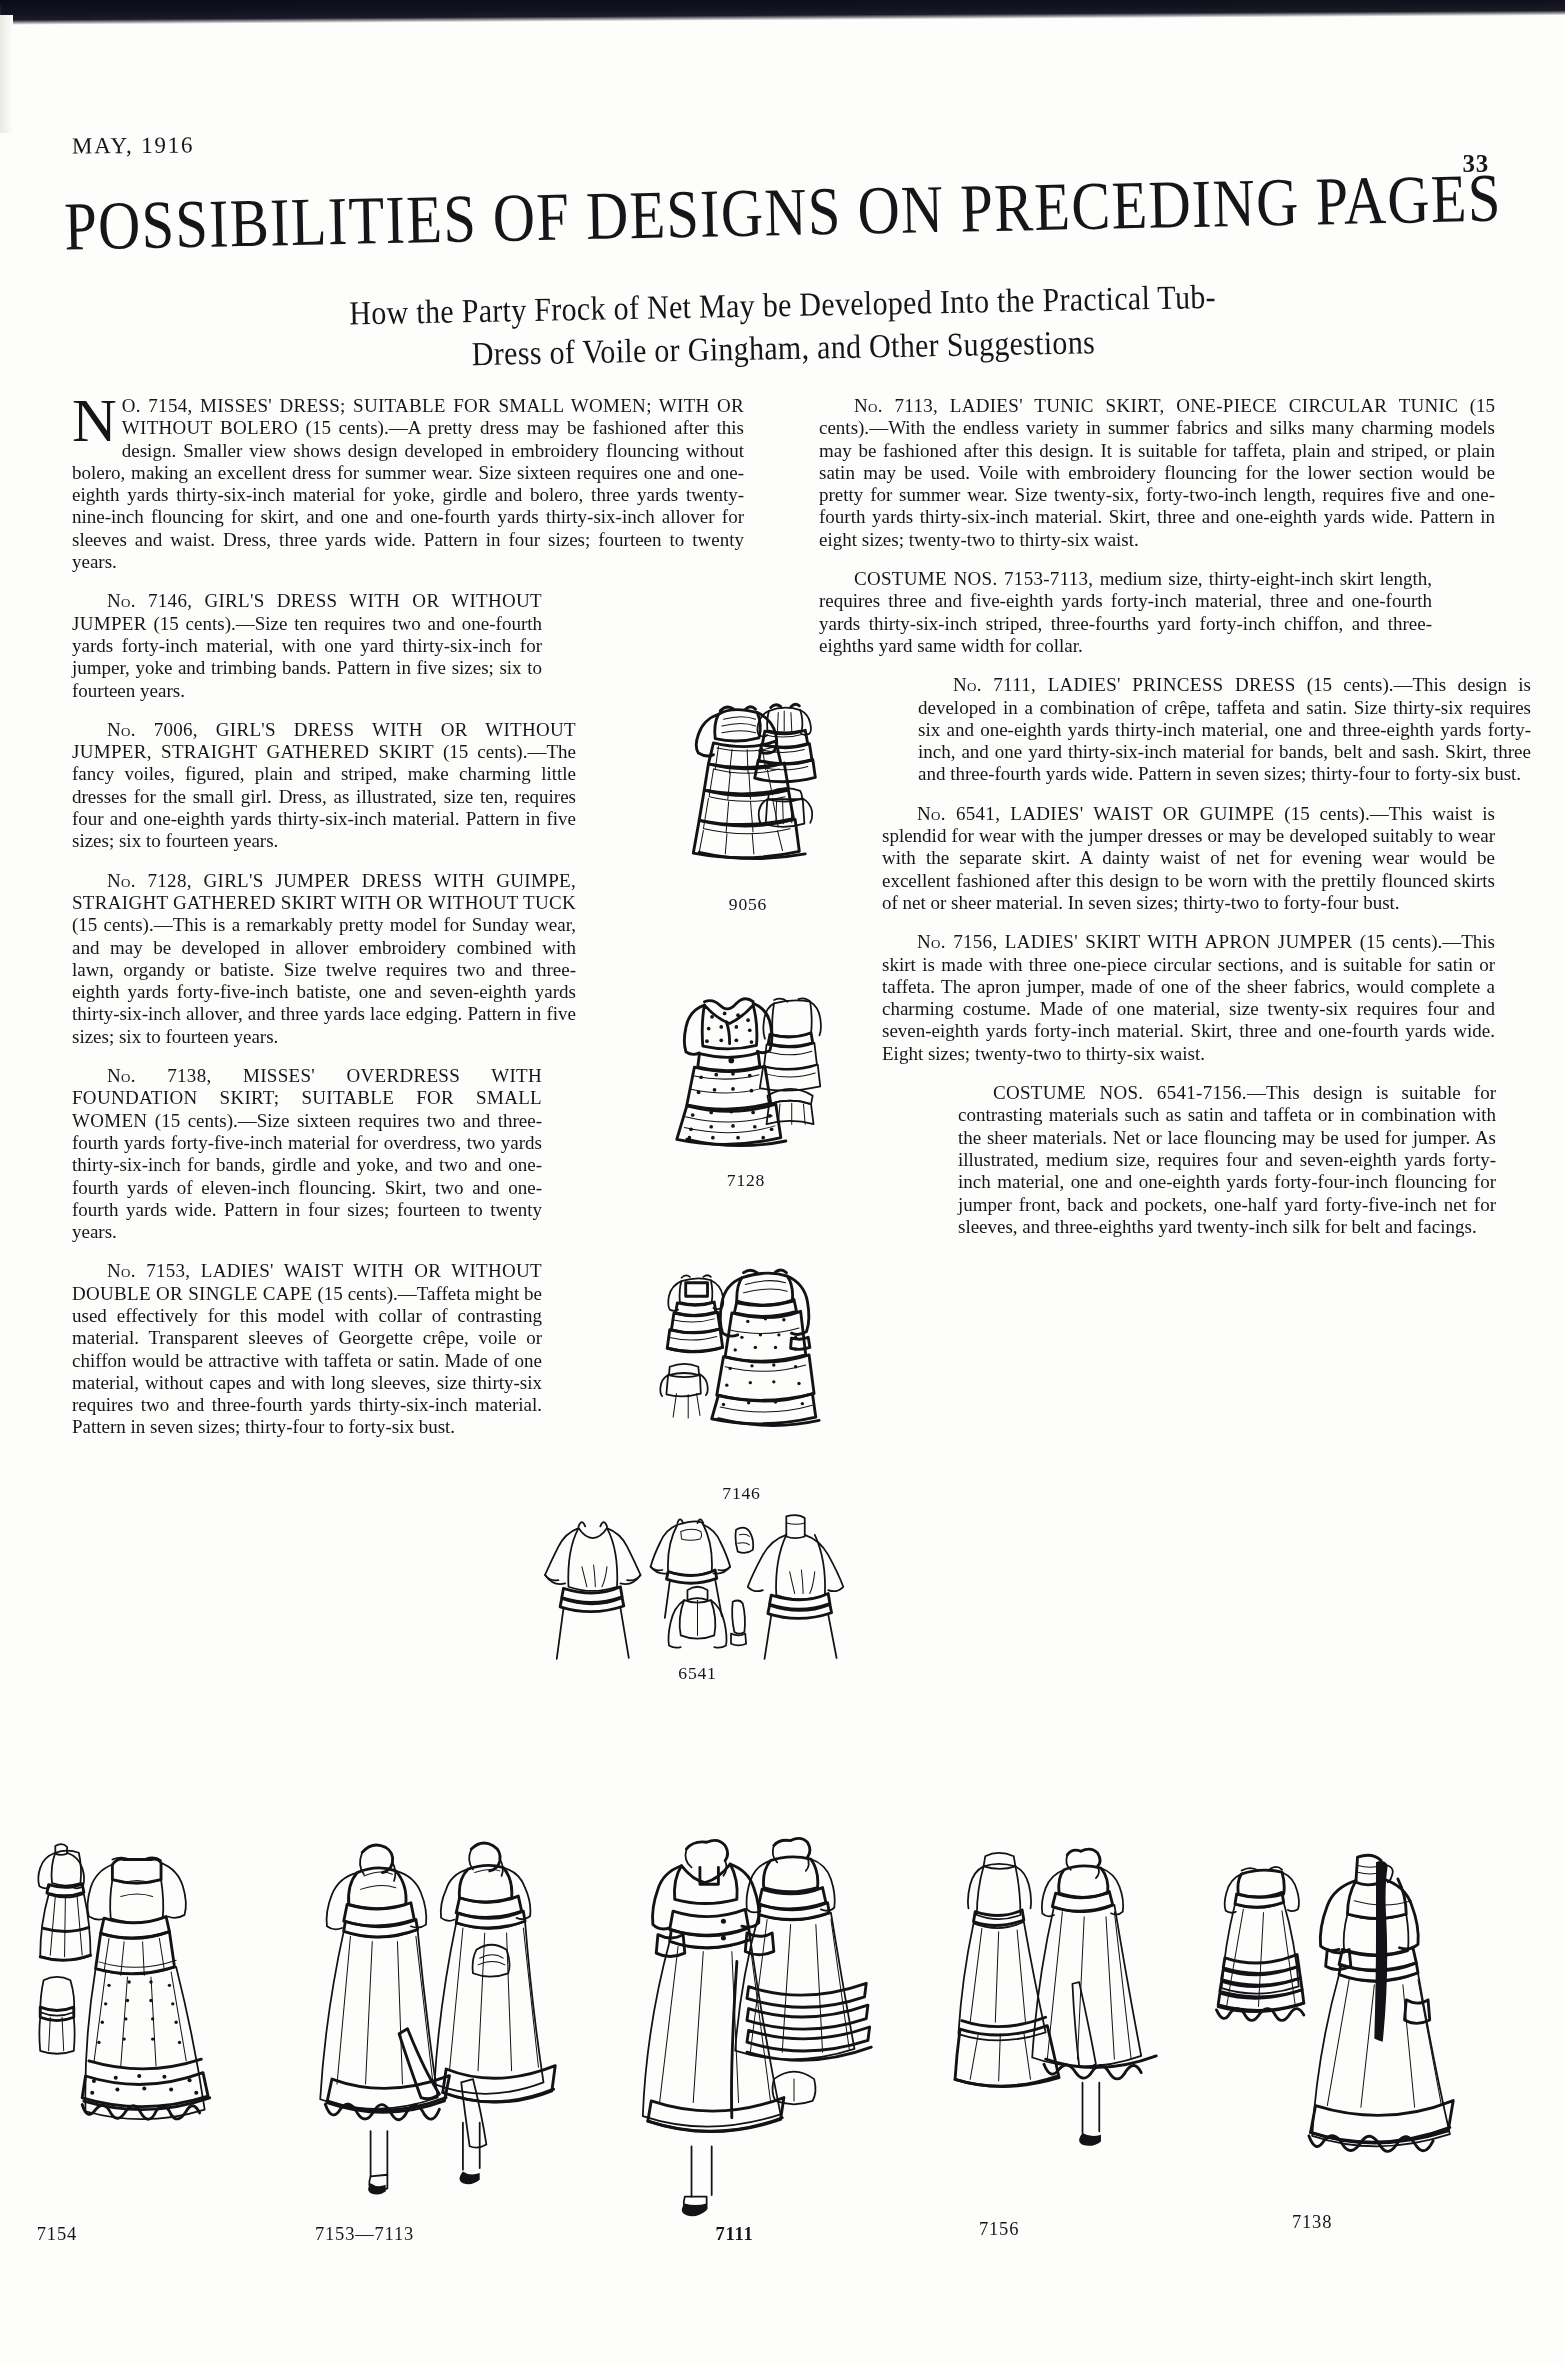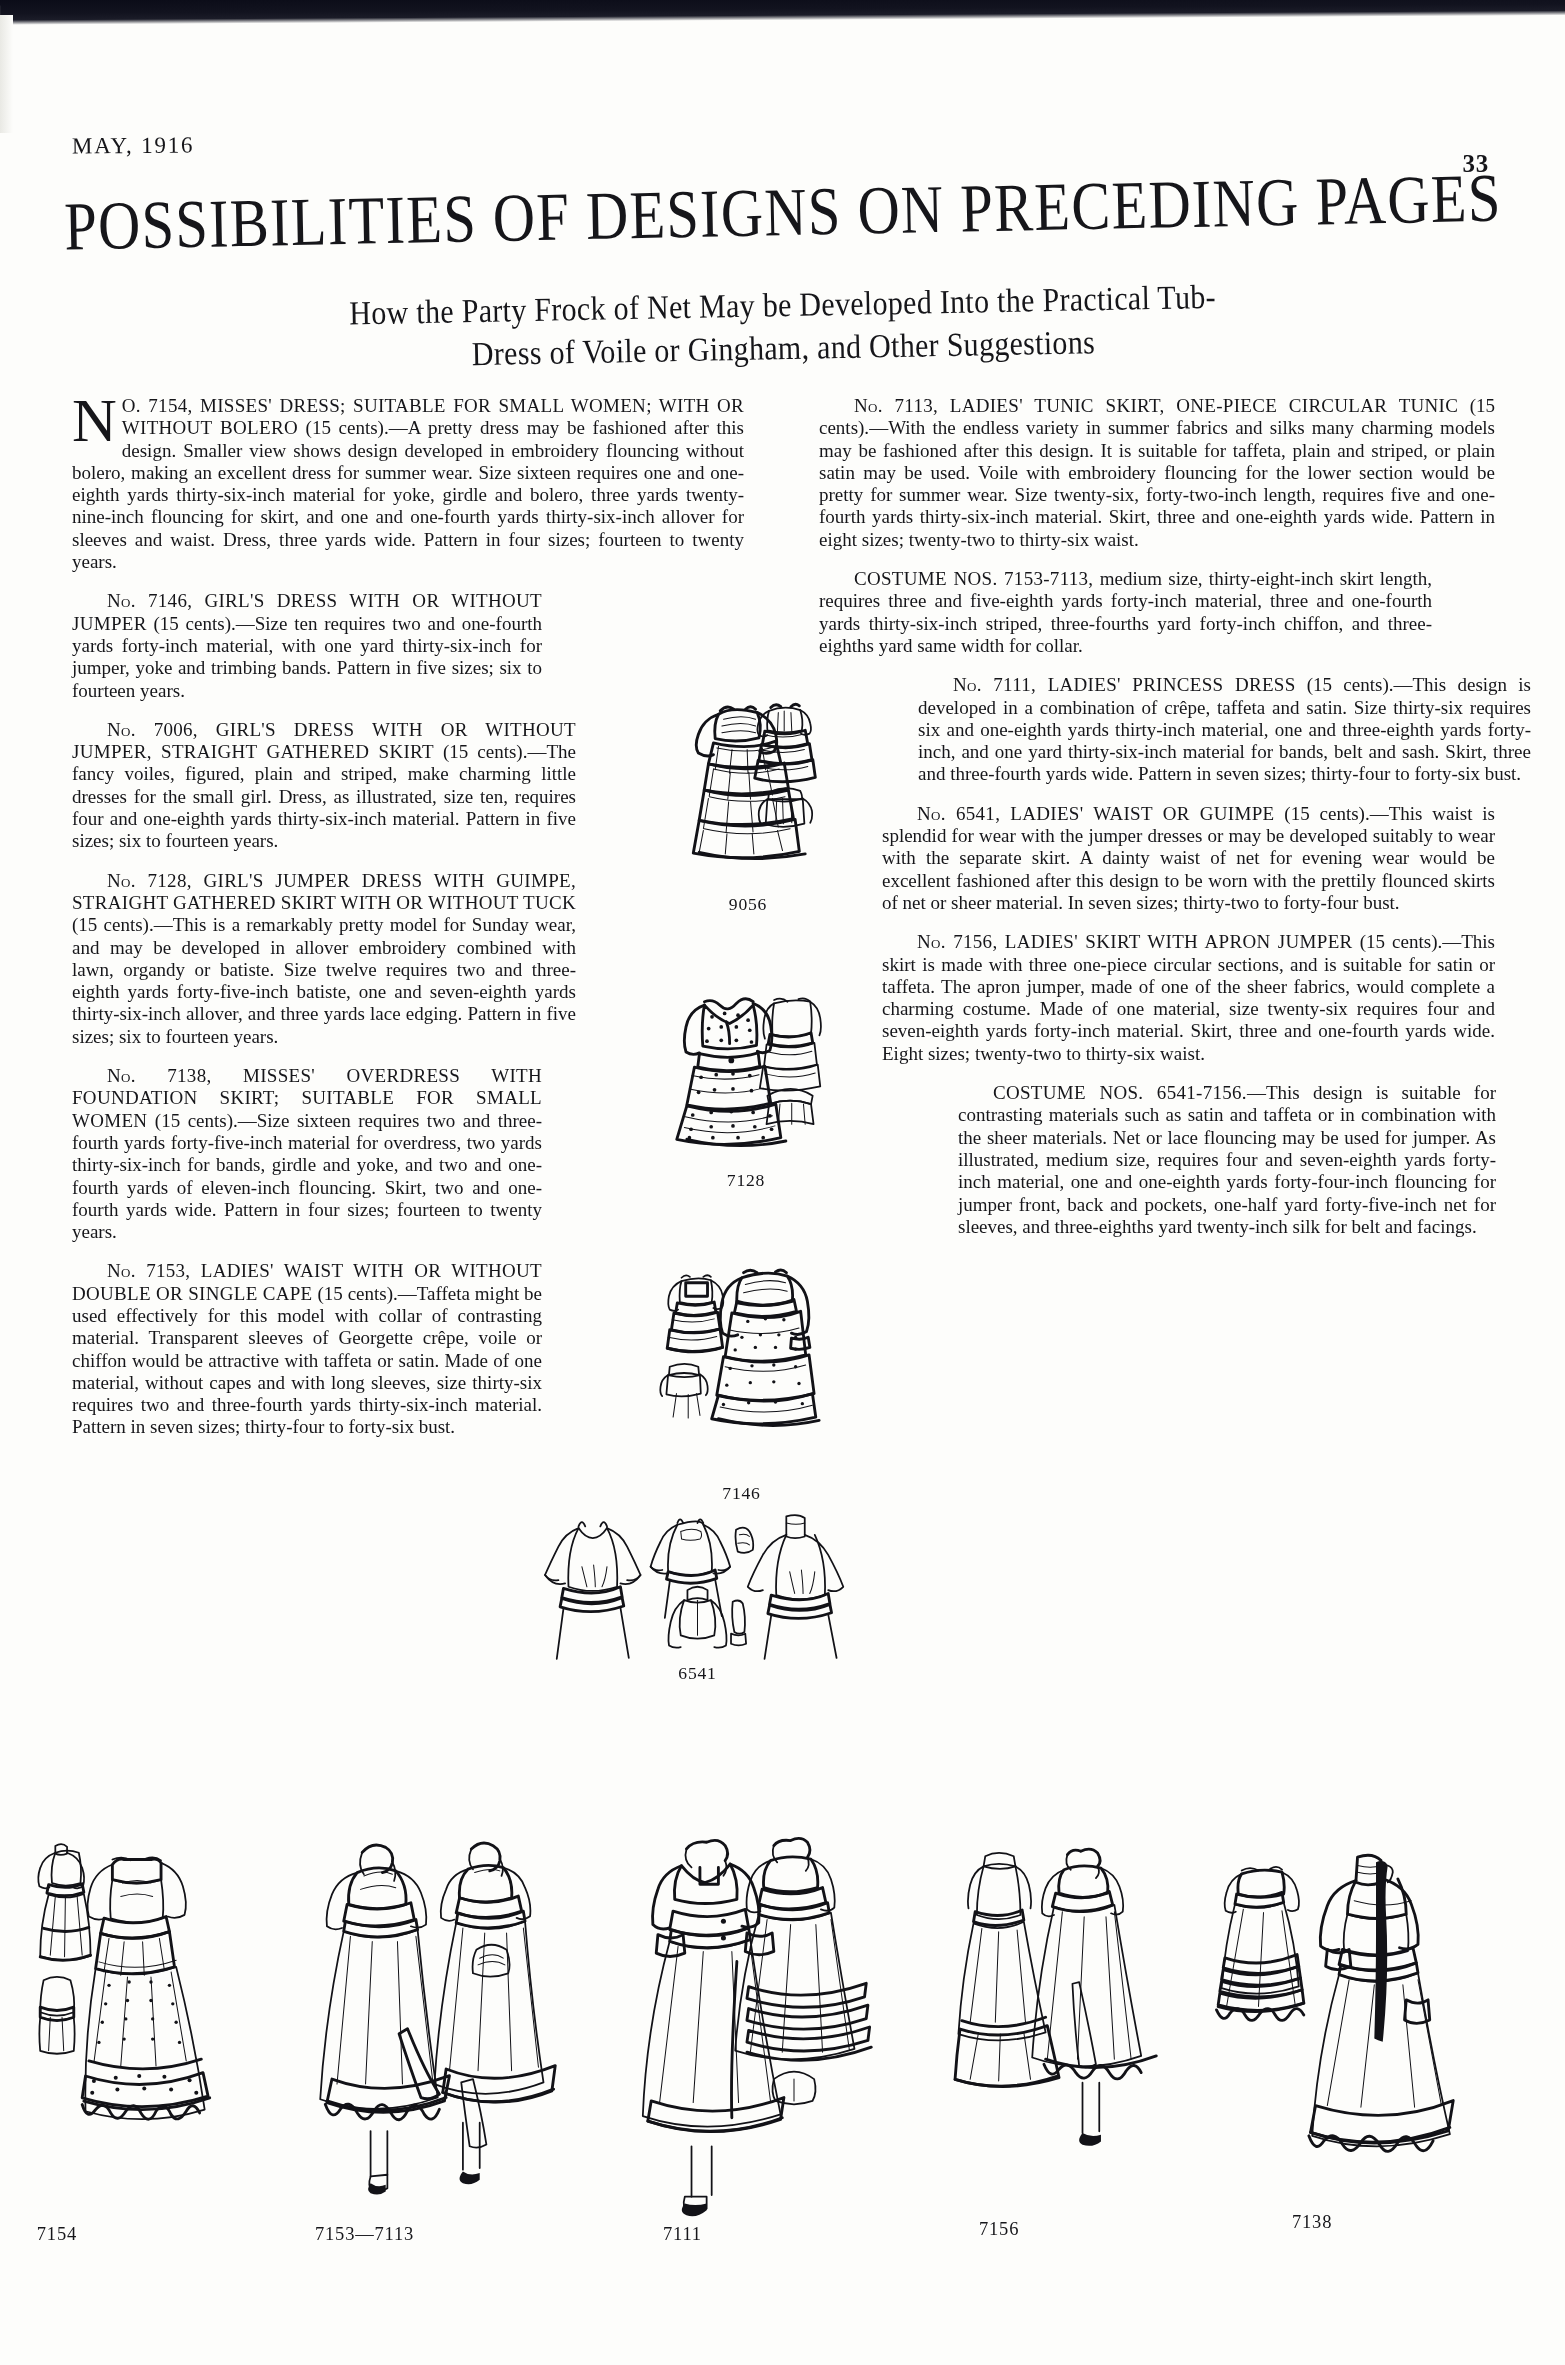--- a/index.html
+++ b/index.html
@@ -551,21 +551,21 @@
       <path class="ink" d="M158 104 q44 15 86 -2 q14 86 28 162 q-74 24 -142 2 q6 -82 28 -162z"></path>
       <path class="ink-h" d="M146 190 q66 22 140 -4 l-2 16 q-70 24 -140 2z"></path>
       <path class="ink-h" d="M146 216 q68 22 142 -4 l-2 16 q-72 24 -142 2z"></path>
       <path class="ink-h" d="M146 242 q70 22 144 -4 l-2 16 q-74 24 -144 2z"></path>
       <path class="ink-h" d="M144 268 q72 22 148 -6"></path>
       <path class="ink-t" d="M168 110 l-20 158 M196 116 l-10 152 M226 116 l8 152 M244 110 l22 156"></path>
 
       <path class="ink" d="M176 300 q24 -18 48 0 q4 16 -2 26 q-22 8 -44 0 q-6 -10 -2 -26z"></path>
       <path class="ink-t" d="M200 300 l0 26"></path>
     </svg>
-    <div class="figcap" style="width:143px;margin-left:37px;text-align:left;">7111</div>
+    <div class="figcap" style="width:143px;margin-left:37px;text-align:center;font-weight:bold;">7111</div>
   </div>
 
   <div class="fig botfig" style="left:945px;top:1831px;width:218px;">
     <svg width="218" height="386" viewBox="0 0 260 460">
 
       <path class="ink" d="M48 30 q16 -8 34 0 l2 12 q-20 -6 -38 0z"></path>
       <path class="ink" d="M46 42 q20 6 38 0 q6 28 6 58 q-26 10 -52 0 q0 -30 8 -58z"></path>
       <path class="ink" d="M46 42 q-12 6 -16 22 q-4 16 -2 28 M84 42 q12 6 16 22 q4 16 2 28"></path>
       <path class="ink-h" d="M36 96 q30 10 56 -2 l2 12 q-32 12 -60 2z"></path>
       <path class="ink" d="M34 110 q32 12 60 -2 q12 68 26 132 q-54 18 -104 2 q4 -66 18 -132z"></path>

